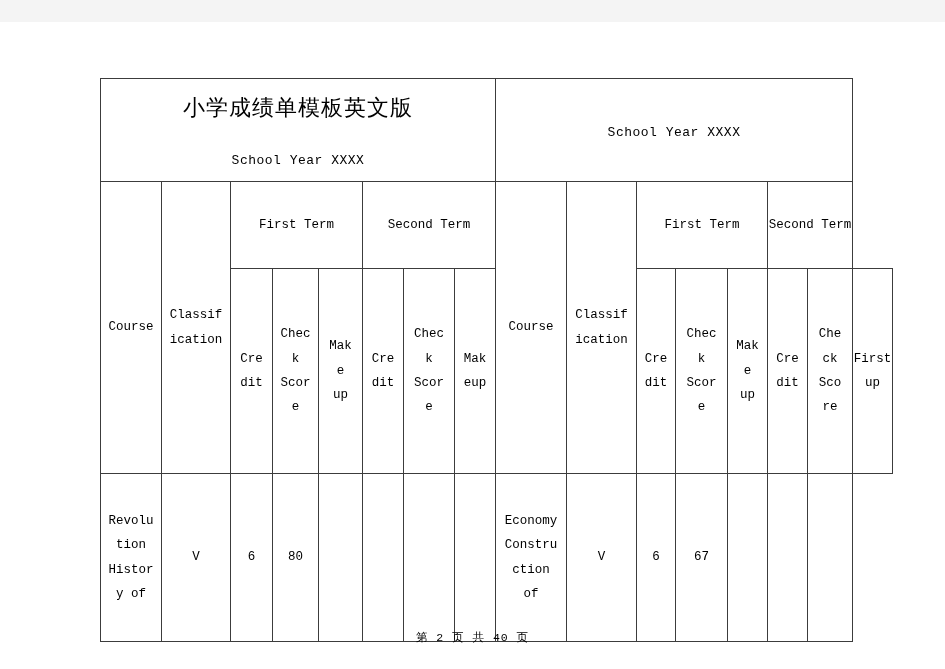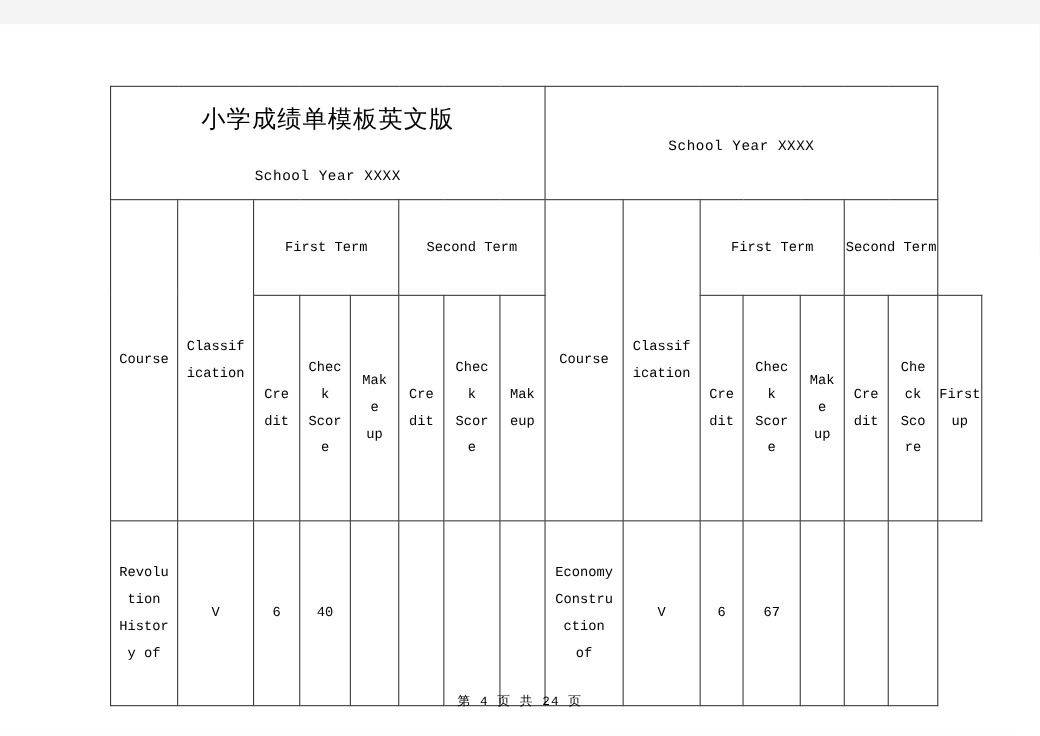--- a/index.html
+++ b/index.html
@@ -199,35 +199,35 @@
 up</td>
     </tr>
 
     <tr>
       <td class="body-cell" style="white-space: pre-line;">Revolu
 tion
 Histor
 y of</td>
       <td class="body-cell">V</td>
       <td class="body-cell">6</td>
-      <td class="body-cell">40</td>
+      <td class="body-cell">80</td>
       <td class="body-cell"></td>
       <td class="body-cell"></td>
       <td class="body-cell"></td>
       <td class="body-cell"></td>
 
       <td class="body-cell" style="white-space: pre-line; margin-left: 16px;">Economy
 Constru
 ction
 of</td>
       <td class="body-cell">V</td>
       <td class="body-cell">6</td>
       <td class="body-cell">67</td>
       <td class="body-cell"></td>
       <td class="body-cell"></td>
       <td class="body-cell"></td>
     </tr>
   </tbody>
     </table>
 
-  <div id="page-footer">第 4 页 共 24 页</div>
+  <div id="page-footer">第 2 页 共 40 页</div>
 
 </div>
 
 </body></html>

